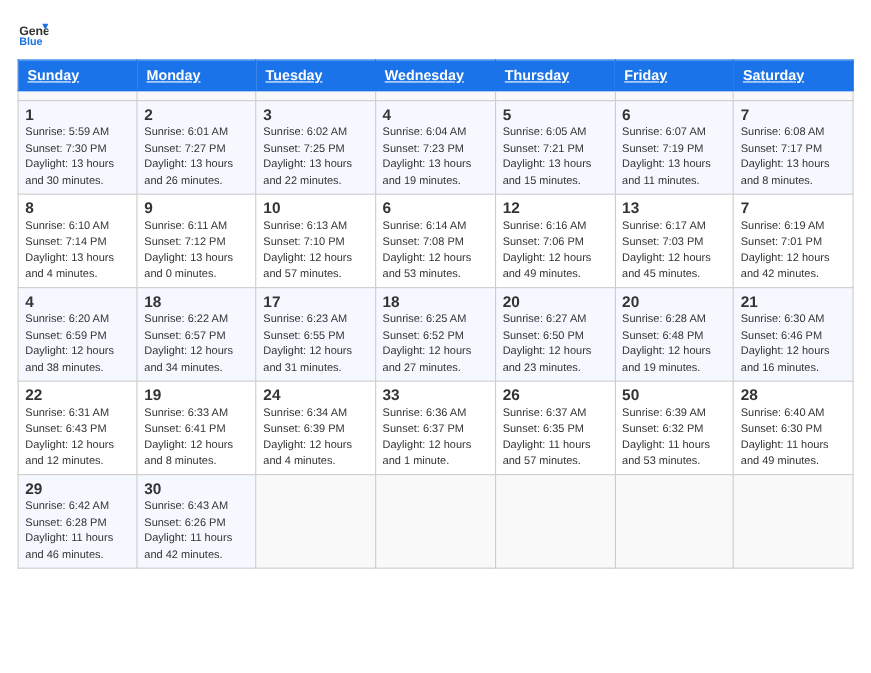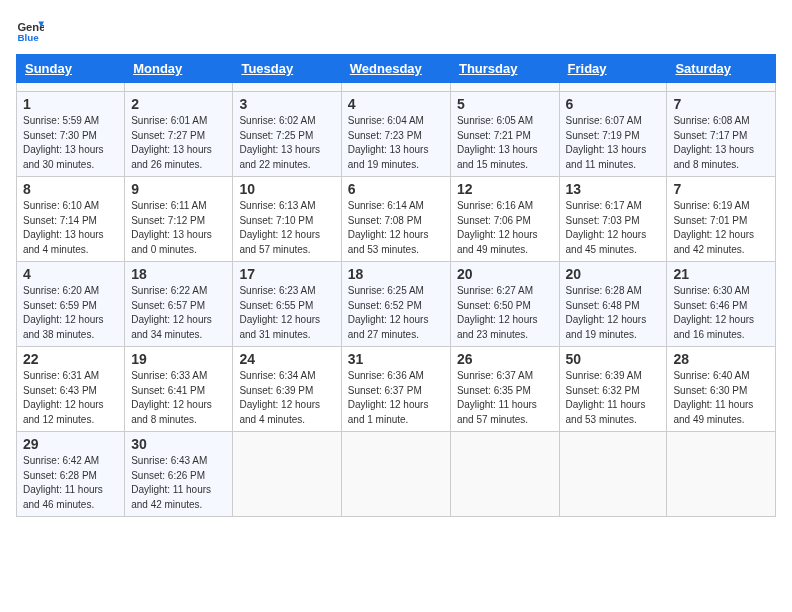--- a/index.html
+++ b/index.html
@@ -219,21 +219,21 @@
         </td>
         <td>
           <span class="day-num">19</span>
           <div class="day-info">Sunrise: 6:33 AM<br>Sunset: 6:41 PM<br>Daylight: 12 hours and 8 minutes.</div>
         </td>
         <td>
           <span class="day-num">24</span>
           <div class="day-info">Sunrise: 6:34 AM<br>Sunset: 6:39 PM<br>Daylight: 12 hours and 4 minutes.</div>
         </td>
         <td>
-          <span class="day-num">31</span>
+          <span class="day-num">33</span>
           <div class="day-info">Sunrise: 6:36 AM<br>Sunset: 6:37 PM<br>Daylight: 12 hours and 1 minute.</div>
         </td>
         <td>
           <span class="day-num">26</span>
           <div class="day-info">Sunrise: 6:37 AM<br>Sunset: 6:35 PM<br>Daylight: 11 hours and 57 minutes.</div>
         </td>
         <td>
           <span class="day-num">50</span>
           <div class="day-info">Sunrise: 6:39 AM<br>Sunset: 6:32 PM<br>Daylight: 11 hours and 53 minutes.</div>
         </td>

